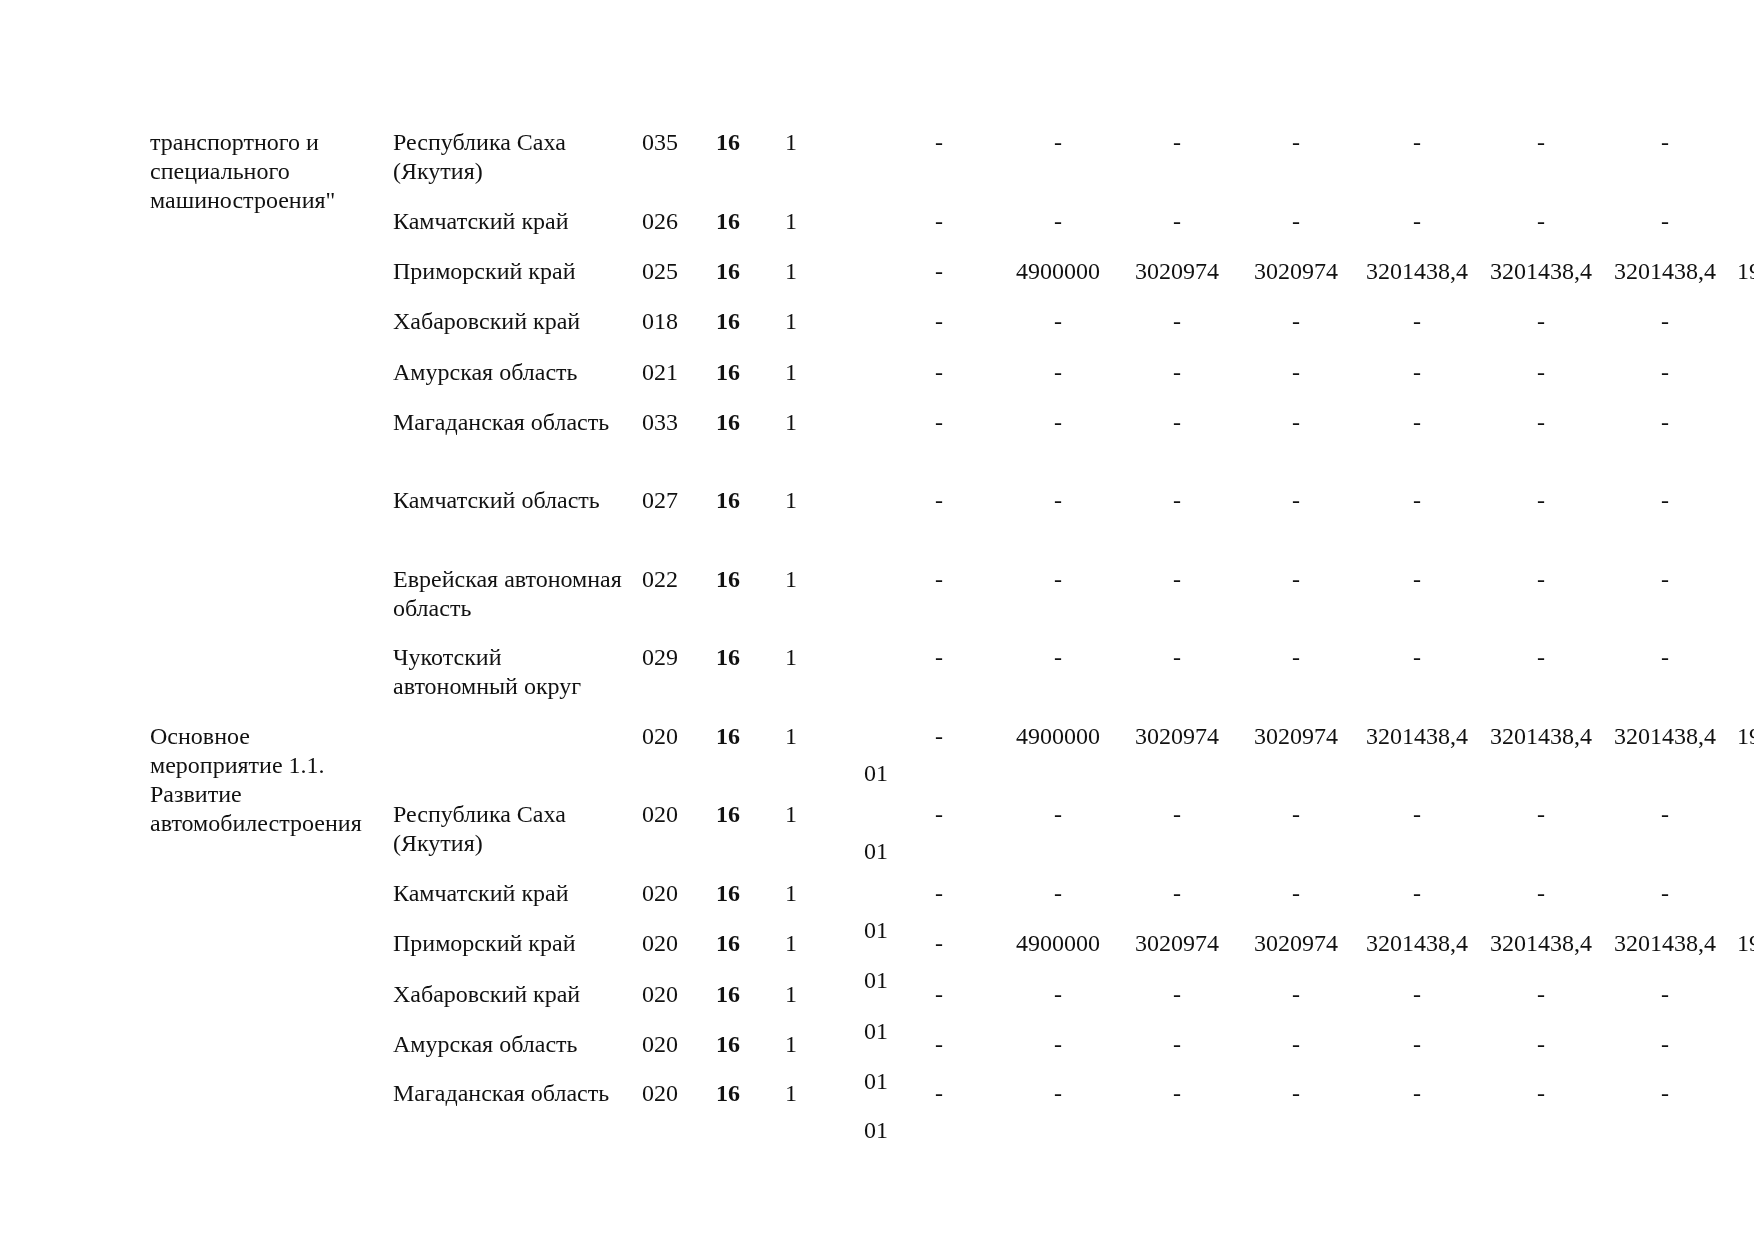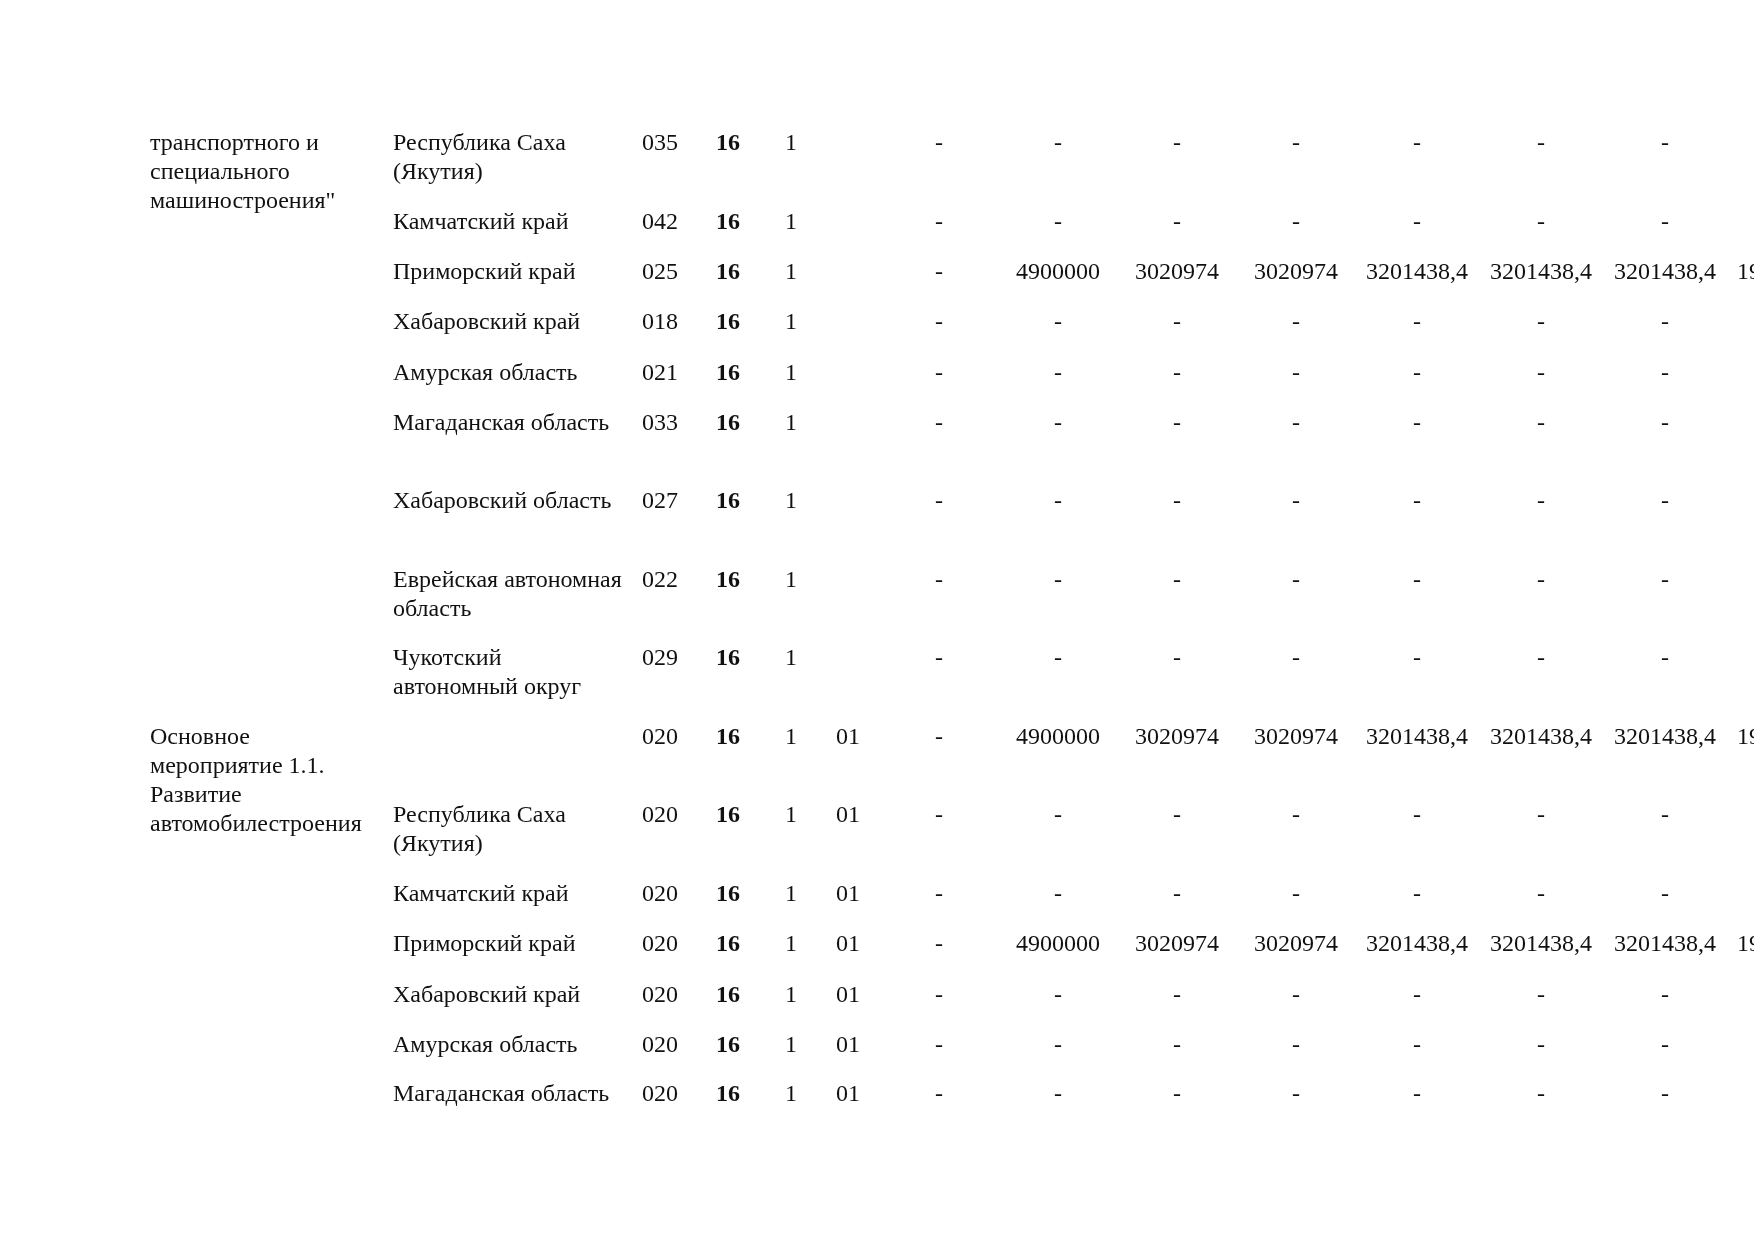--- a/index.html
+++ b/index.html
@@ -8,21 +8,21 @@
     font-family: "Liberation Serif", "DejaVu Serif", serif;
     font-size: 24px; color: #111111;
   }
   .page { position: absolute; left: 0; top: 0; width: 1494px; height: 1240px; }
   .row { position: absolute; left: 0; width: 1754px; height: 60px; }
   .cell { position: absolute; top: 0; line-height: 29px; white-space: nowrap; }
   .c-region { left: 393px; width: 230px; white-space: normal; }
   .c-code  { left: 642px; }
   .c-16    { left: 716px; font-weight: bold; }
   .c-1     { left: 785px; }
-  .c-01    { left: 836px; }
+  .c-01    { left: 864px; margin-top: 37px; }
   .num     { text-align: center; width: 130px; }
   .v0 { left: 874px; }
   .v1 { left: 993px; }
   .v2 { left: 1112px; }
   .v3 { left: 1231px; }
   .v4 { left: 1352px; }
   .v5 { left: 1476px; }
   .v6 { left: 1600px; }
   .v7 { left: 1737px; text-align: left; width: 60px; }
   .group-label { position: absolute; left: 150px; width: 235px; line-height: 29px; }
@@ -44,21 +44,21 @@
         <div class="cell num v1">-</div>
         <div class="cell num v2">-</div>
         <div class="cell num v3">-</div>
         <div class="cell num v4">-</div>
         <div class="cell num v5">-</div>
         <div class="cell num v6">-</div>
         <div class="cell num v7"></div>
       </div>
       <div class="row" style="top: 207px;">
         <div class="cell c-region">Камчатский край</div>
-        <div class="cell c-code">042</div>
+        <div class="cell c-code">026</div>
         <div class="cell c-16">16</div>
         <div class="cell c-1">1</div>
         <div class="cell c-01"></div>
         <div class="cell num v0">-</div>
         <div class="cell num v1">-</div>
         <div class="cell num v2">-</div>
         <div class="cell num v3">-</div>
         <div class="cell num v4">-</div>
         <div class="cell num v5">-</div>
         <div class="cell num v6">-</div>
@@ -118,21 +118,21 @@
         <div class="cell num v0">-</div>
         <div class="cell num v1">-</div>
         <div class="cell num v2">-</div>
         <div class="cell num v3">-</div>
         <div class="cell num v4">-</div>
         <div class="cell num v5">-</div>
         <div class="cell num v6">-</div>
         <div class="cell num v7"></div>
       </div>
       <div class="row" style="top: 486px;">
-        <div class="cell c-region">Хабаровский область</div>
+        <div class="cell c-region">Камчатский область</div>
         <div class="cell c-code">027</div>
         <div class="cell c-16">16</div>
         <div class="cell c-1">1</div>
         <div class="cell c-01"></div>
         <div class="cell num v0">-</div>
         <div class="cell num v1">-</div>
         <div class="cell num v2">-</div>
         <div class="cell num v3">-</div>
         <div class="cell num v4">-</div>
         <div class="cell num v5">-</div>

